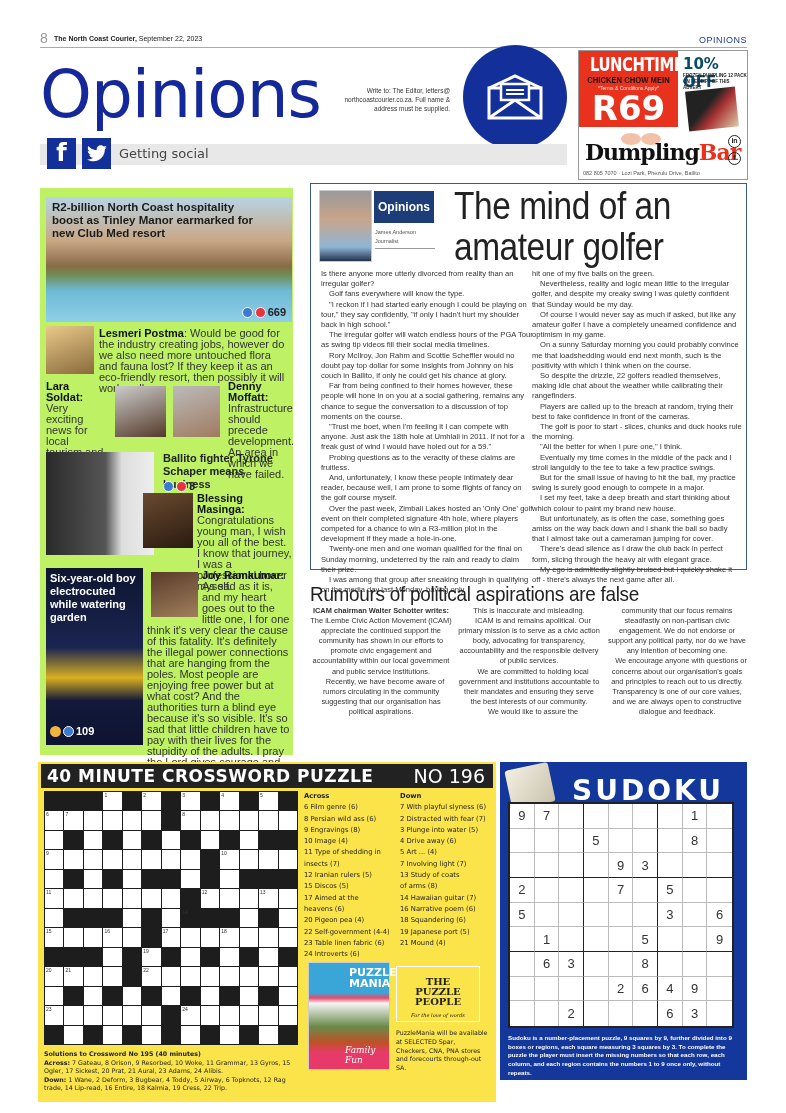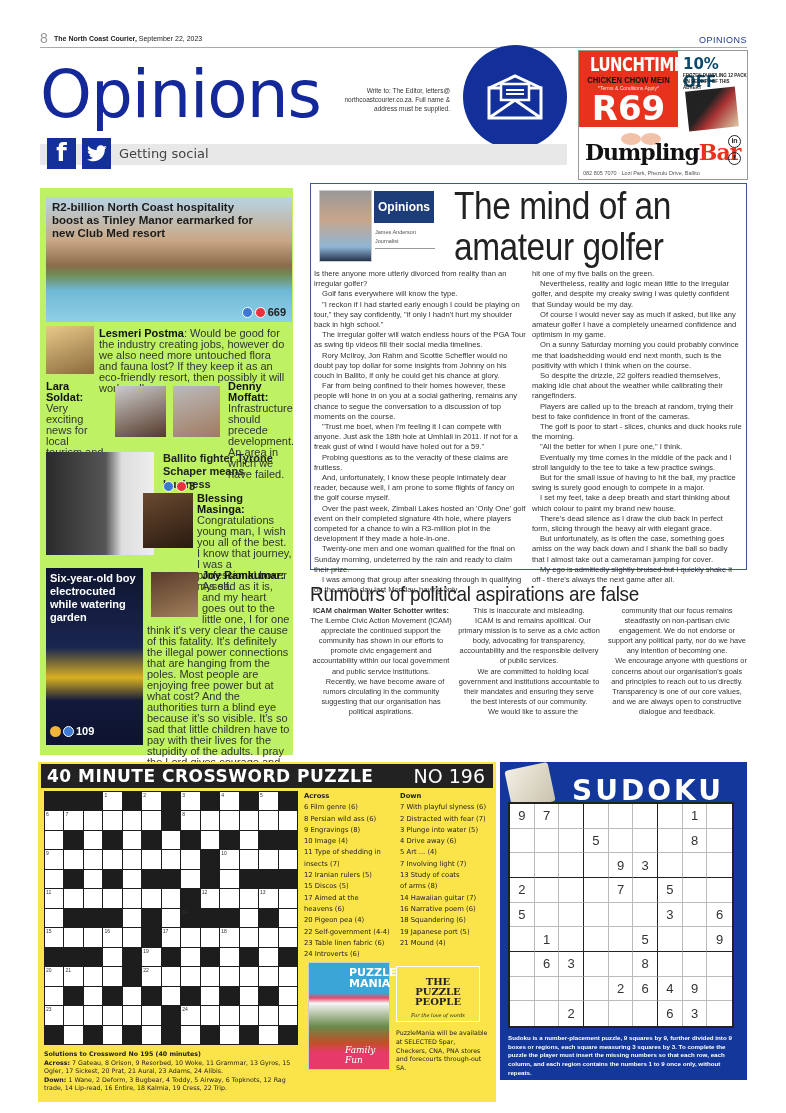--- a/index.html
+++ b/index.html
@@ -191,21 +191,21 @@
 </div>
 
 <div class="abs musings-box">
   <div class="musings-photo"></div>
   <div class="musings-tag">Opinions</div>
   <div class="musings-author">
       <div>James Anderson</div>
       <div>Journalist</div>
     </div>
   <div class="musings-head" style="width:290px">The mind of an amateur golfer</div>
-  <div class="article-col" style="left:3px; top:85px; width:213px" id="mcol1">
+  <div class="article-col" style="left:10px; top:85px; width:213px" id="mcol1">
       <p class="first">Is there anyone more utterly divorced from reality than an irregular golfer?</p>
       <p>Golf fans everywhere will know the type.</p>
       <p>"I reckon if I had started early enough I could be playing on tour," they say confidently, "if only I hadn't hurt my shoulder back in high school."</p>
       <p>The irregular golfer will watch endless hours of the PGA Tour as swing tip videos fill their social media timelines.</p>
       <p>Rory McIlroy, Jon Rahm and Scottie Scheffler would no doubt pay top dollar for some insights from Johnny on his couch in Ballito, if only he could get his chance at glory.</p>
       <p>Far from being confined to their homes however, these people will hone in on you at a social gathering, remains any chance to segue the conversation to a discussion of top moments on the course.</p>
       <p>"Trust me boet, when I'm feeling it I can compete with anyone. Just ask the 18th hole at Umhlali in 2011. If not for a freak gust of wind I would have holed out for a 59."</p>
       <p>Probing questions as to the veracity of these claims are fruitless.</p>
       <p>And, unfortunately, I know these people intimately dear reader, because well, I am prone to some flights of fancy on the golf course myself.</p>
       <p>Over the past week, Zimbali Lakes hosted an 'Only One' golf event on their completed signature 4th hole, where players competed for a chance to win a R3-million plot in the development if they made a hole-in-one.</p>
@@ -217,22 +217,22 @@
       <p>Nevertheless, reality and logic mean little to the irregular golfer, and despite my creaky swing I was quietly confident that Sunday would be my day.</p>
       <p>Of course I would never say as much if asked, but like any amateur golfer I have a completely unearned confidence and optimism in my game.</p>
       <p>On a sunny Saturday morning you could probably convince me that loadshedding would end next month, such is the positivity with which I think when on the course.</p>
       <p>So despite the drizzle, 22 golfers readied themselves, making idle chat about the weather while calibrating their rangefinders.</p>
       <p>Players are called up to the breach at random, trying their best to fake confidence in front of the cameras.</p>
       <p>The golf is poor to start - slices, chunks and duck hooks rule the morning.</p>
       <p>"All the better for when I pure one," I think.</p>
       <p>Eventually my time comes in the middle of the pack and I stroll languidly to the tee to take a few practice swings.</p>
       <p>But for the small issue of having to hit the ball, my practice swing is surely good enough to compete in a major.</p>
       <p>I set my feet, take a deep breath and start thinking about which colour to paint my brand new house.</p>
+      <p>But unfortunately, as is often the case, something goes amiss on the way back down and I shank the ball so badly that I almost take out a cameraman jumping for cover.</p>
       <p>There's dead silence as I draw the club back in perfect form, slicing through the heavy air with elegant grace.</p>
-      <p>But unfortunately, as is often the case, something goes amiss on the way back down and I shank the ball so badly that I almost take out a cameraman jumping for cover.</p>
       <p>My ego is admittedly slightly bruised but I quickly shake it off - there's always the next game after all.</p>
     </div>
 </div>
 
 <div class="abs rumours-head">Rumours of political aspirations are false</div>
 <div class="rcol" style="left:310px" id="rcol1">
     <p class="first"><b>ICAM chairman Walter Schotter writes: </b><br>The iLembe Civic Action Movement (ICAM) appreciate the continued support the community has shown in our efforts to promote civic engagement and accountability within our local government and public service institutions.</p>
     <p>Recently, we have become aware of rumors circulating in the community suggesting that our organisation has political aspirations.</p>
   </div>
 <div class="rcol" style="left:458px" id="rcol2">

